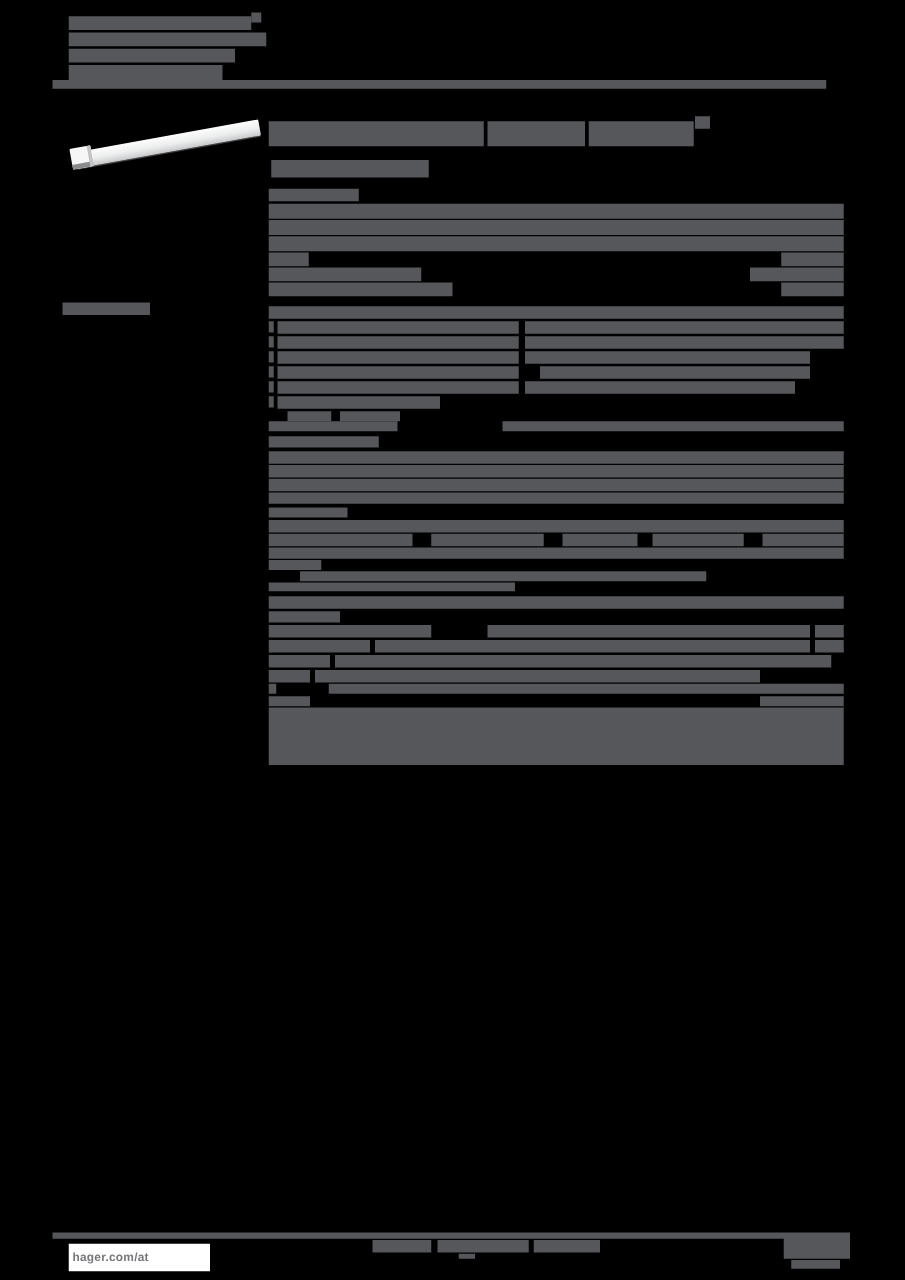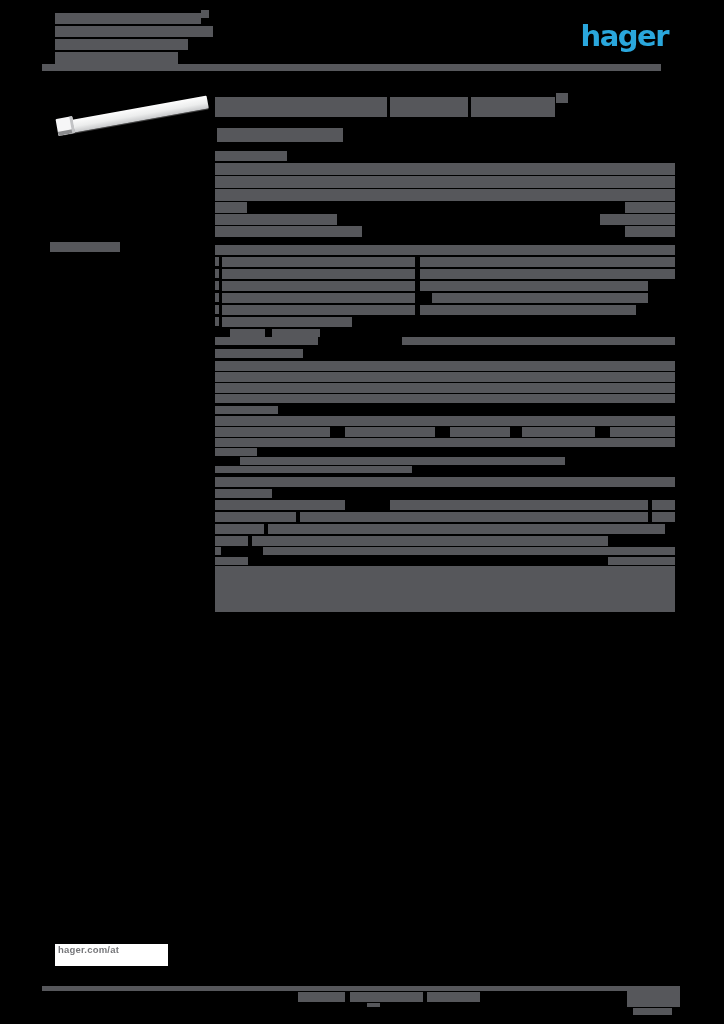--- a/index.html
+++ b/index.html
@@ -24,34 +24,33 @@
     background:linear-gradient(180deg,#fdfdfd 0%,#eceded 55%,#c7c8ca 100%);
     box-shadow:0 1px 0 rgba(255,255,255,0.25);
   }
   .duct-cap{
     position:absolute;left:2px;top:29px;width:17px;height:17px;
     transform:rotate(-10.2deg);transform-origin:left center;
     background:#f6f6f7;border-radius:1px;
     box-shadow:inset -3px 0 0 #c2c3c5, inset 0 -4px 0 #8a8b8d;
   }
   .site-box{
-    position:absolute;left:55px;top:944px;width:113px;height:22px;background:#ffffff;
-    display:flex;align-items:flex-start;box-sizing:border-box;padding-left:3px;
+    position:absolute;left:55px;top:995px;width:113px;height:22px;background:#ffffff;
+    display:flex;align-items:center;box-sizing:border-box;padding-left:3px;
   }
   .site-box span{
     color:#76777A;font-size:9.5px;font-weight:bold;letter-spacing:0.2px;
     font-family:"Liberation Sans", sans-serif;
   }
 </style>
 </head>
 <body style="background: rgb(0, 0, 0);">
 
 <div class="page">
 
-  <div class="logo" style="color: rgb(42, 167, 221);">hager</div>
   <div class="rule header-rule"></div>
 
   <div class="product-image">
     <div class="duct"></div>
     <div class="duct-cap"></div>
   </div>
 
   <div id="greek-layer">
       <div class="gbar" style="left: 55px; top: 13px; width: 146px; height: 11px; background: rgb(86, 87, 91);"></div>
       <div class="gbar" style="left: 201px; top: 10px; width: 8px; height: 8px; background: rgb(86, 87, 91);"></div>

